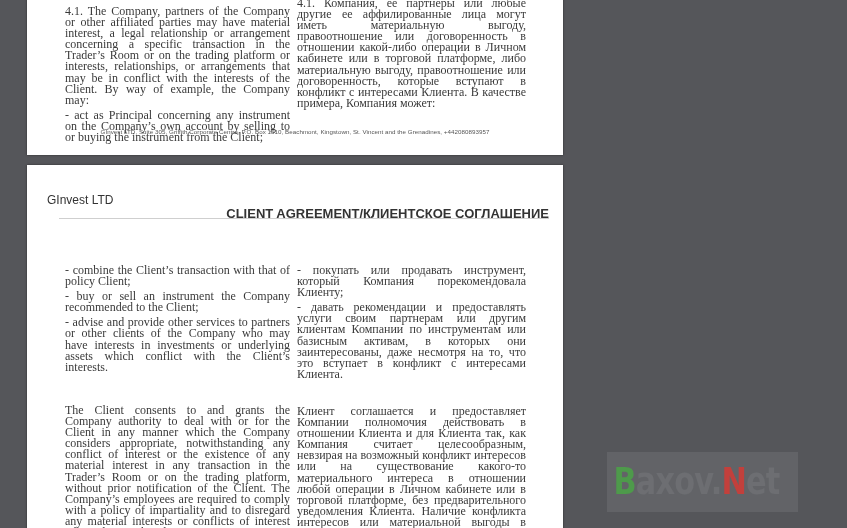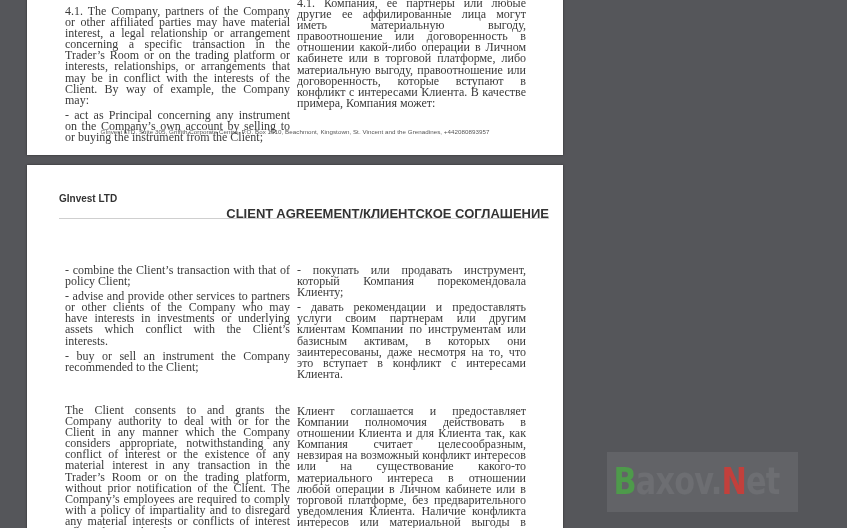--- a/index.html
+++ b/index.html
@@ -21,23 +21,23 @@
   .col p { margin:0; }
   .col p + p { margin-top:4px; }
   .en { left:38px; width:225px; }
   .ru { left:270px; width:229px; }
   .footer {
     position:absolute; left:0; width:100%; top:138px; text-align:center;
     font-family:"Liberation Sans", "DejaVu Sans", sans-serif;
     font-size:6.2px; color:#555; letter-spacing:0.05px;
   }
   .company {
-    position:absolute; left:32px; top:28px;
+    position:absolute; left:20px; top:28px;
     font-family:"Liberation Sans", "DejaVu Sans", sans-serif;
-    font-weight:bold; font-size:10px; color:#333;
+    font-weight:normal; font-size:12px; color:#333;
   }
   .doc-title {
     position:absolute; right:14px; top:41px;
     font-family:"Liberation Sans", "DejaVu Sans", sans-serif;
     font-weight:bold; font-size:13px; color:#333;
   }
   .rule {
     position:absolute; left:32px; right:14px; top:53px; height:1px; background:#cfcfcf;
   }
   .watermark {
@@ -65,22 +65,22 @@
   <div class="footer">GInvest LTD, Suite 305, Griffith Corporate Centre, P.O. Box 1510, Beachmont, Kingstown, St. Vincent and the Grenadines, +442080893957</div>
 </div>
 
 <div id="page2" class="page">
   <div class="company">GInvest LTD</div>
   <div class="doc-title">CLIENT AGREEMENT/КЛИЕНТСКОЕ СОГЛАШЕНИЕ</div>
   <div class="rule"></div>
 
   <div class="col en" style="top:100px;">
     <p>- combine the Client’s transaction with that of policy Client;</p>
+    <p>- buy or sell an instrument the Company recommended to the Client;</p>
     <p>- advise and provide other services to partners or other clients of the Company who may have interests in investments or underlying assets which conflict with the Client’s interests.</p>
-    <p>- buy or sell an instrument the Company recommended to the Client;</p>
   </div>
   <div class="col ru" style="top:100px;">
     <p>- покупать или продавать инструмент, который Компания порекомендовала Клиенту;</p>
     <p>- давать рекомендации и предоставлять услуги своим партнерам или другим клиентам Компании по инструментам или базисным активам, в которых они заинтересованы, даже несмотря на то, что это вступает в конфликт с интересами Клиента.</p>
   </div>
 
   <div class="col en" style="top:240px;">
     <p>The Client consents to and grants the Company authority to deal with or for the Client in any manner which the Company considers appropriate, notwithstanding any conflict of interest or the existence of any material interest in any transaction in the Trader’s Room or on the trading platform, without prior notification of the Client. The Company’s employees are required to comply with a policy of impartiality and to disregard any material interests or conflicts of interest when advising the Client.</p>
   </div>
   <div class="col ru" style="top:241px;">

